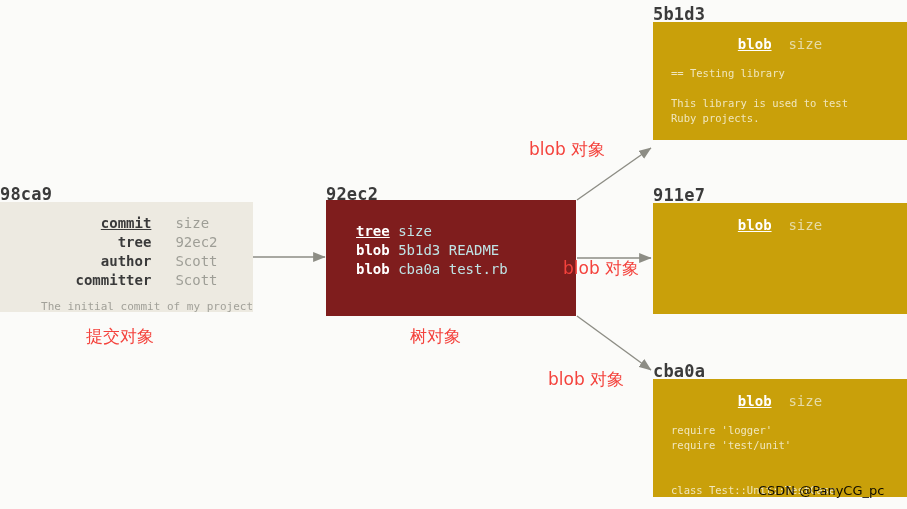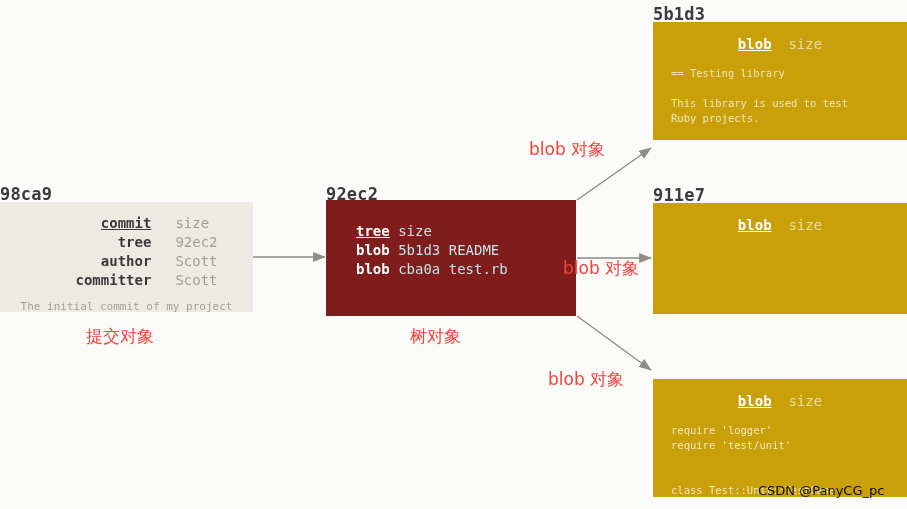--- a/index.html
+++ b/index.html
@@ -73,21 +73,21 @@
   }
   .commit-table td.v {
     text-align: left;
     color: #9e9e96;
   }
   .commit-table td.k.underline {
     text-decoration: underline;
   }
   .commit-msg {
     margin-top: 10px;
-    text-align: center;
+    text-align: right;
     font-family: "DejaVu Sans Mono", monospace;
     font-size: 11px;
     color: #a2a199;
     white-space: nowrap;
   }
 
   
   .tree-box {
     left: 326px;
     top: 200px;
@@ -243,20 +243,21 @@
   <div class="ann ann-blob1">blob 对象</div>
 
   <div class="obj-hash" style="left:653px; top:185px; width:254px;">911e7</div>
 
   <div class="obj blob-box blob-2">
     <div class="blob-head"><span class="kw">blob</span><span class="val">&nbsp;&nbsp;<span>size</span></span></div>
   </div>
 
   <div class="ann ann-blob2">blob 对象</div>
 
+  <div class="obj-hash" style="left:653px; top:361px; width:254px;">cba0a</div>
 
   <div class="obj blob-box blob-3">
     <div class="blob-head"><span class="kw">blob</span><span class="val">&nbsp;&nbsp;<span>size</span></span></div>
     <div class="blob-body">require 'logger'
 require 'test/unit'
 
 
 class Test::Unit::TestCase</div>
   </div>
 

